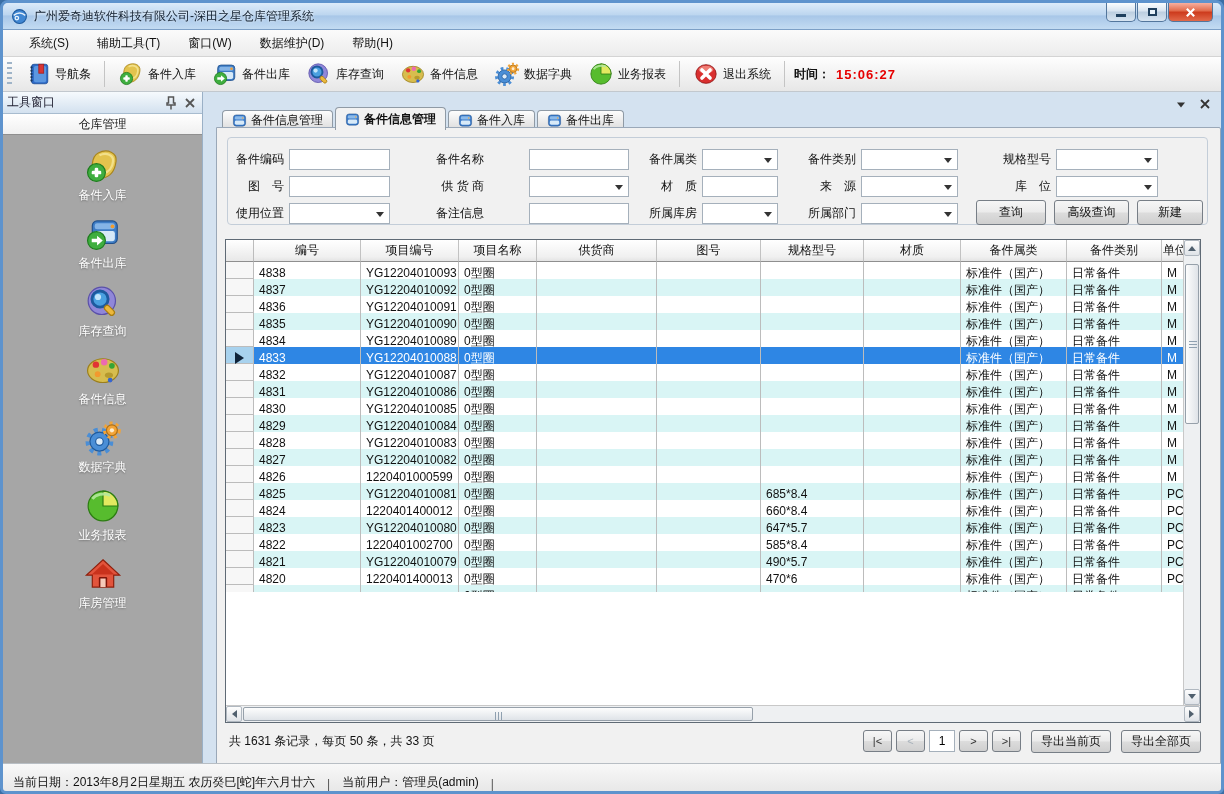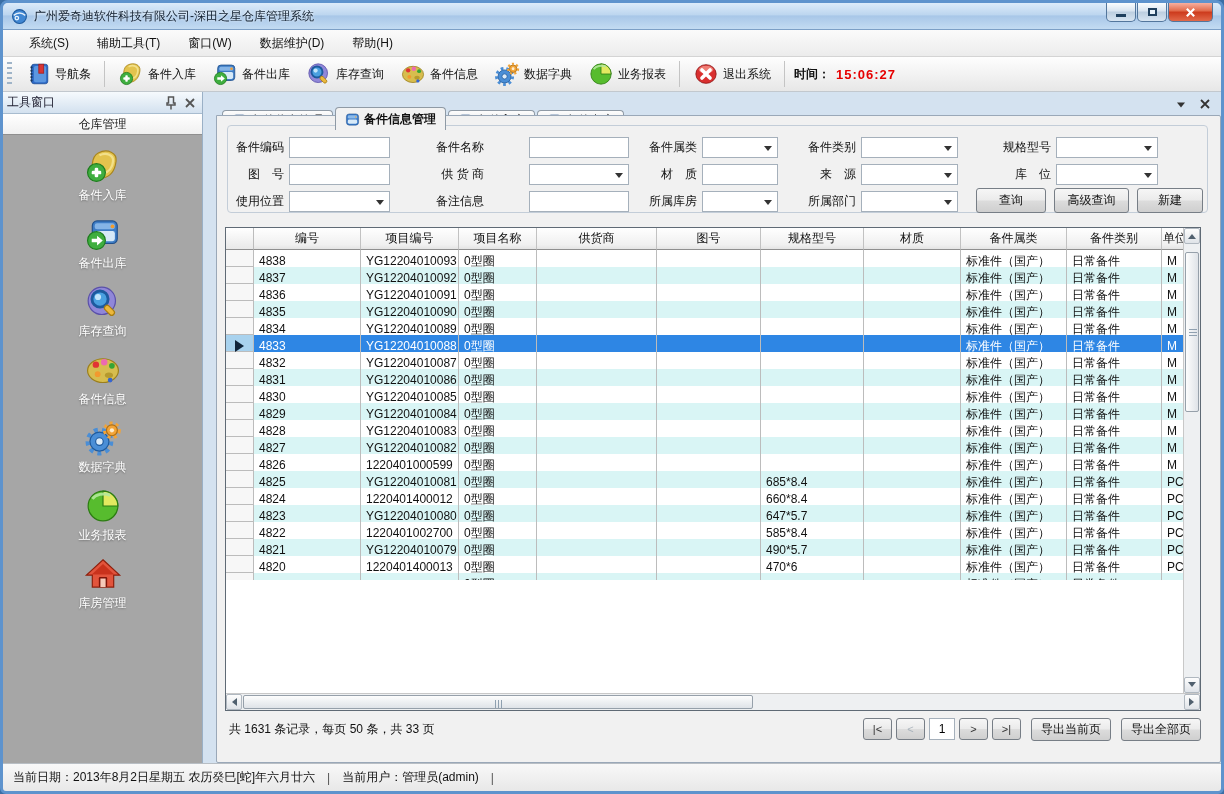--- a/index.html
+++ b/index.html
@@ -77,21 +77,21 @@
   .tab { display:flex; align-items:center; height:20px; padding:0 9px; margin-right:2px;
     border:1px solid #8f9aa5; border-bottom:none; border-radius:4px 4px 0 0;
     background:linear-gradient(#fdfdfd,#dcdcdc); cursor:pointer; white-space:nowrap; }
   .tab.active { height:23px; background:#f2f2f2; font-weight:bold; position:relative; z-index:3; }
   .tab-ic { width:15px; height:15px; margin-right:4px; }
   .tab-ic svg { width:100%; height:100%; }
   .tabbar-btns { position:absolute; right:8px; top:4px; display:flex; gap:8px; }
   .tabbar-btn { width:16px; height:16px; cursor:pointer; }
   .tabbar-btn svg { width:100%; height:100%; }
 
-  .panel { position:absolute; left:0; top:23px; width:100%; height:648px;
+  .panel { position:absolute; left:0; top:35px; width:100%; height:648px;
     background:#f1f1f1; border:1px solid #9aa8b8; border-radius:0 2px 2px 2px; }
 
   
   .searchbox { position:absolute; left:10px; top:9px; width:981px; height:88px;
     border:1px solid #c3cdd8; border-radius:4px; }
   .sg { position:absolute; height:22px; display:flex; align-items:center; }
   .sg .lbl { text-align:right; padding-right:5px; white-space:pre; overflow:hidden; }
   .fld { height:21px; border:1px solid #a5b0bb; background:#fff; position:relative; cursor:text; }
   .fld.dd { cursor:default; }
   .fld.dd::after { content:''; position:absolute; right:5px; top:8px;
@@ -161,21 +161,21 @@
   .pg-summary { flex:1; padding-left:4px; white-space:nowrap; }
   .pbtn { width:29px; height:22px; margin-left:4px; line-height:20px; font-size:11px; color:#333; }
   .pbtn.dis { color:#aab4bc; cursor:default; }
   .pg-input { width:26px; height:22px; margin-left:4px; border:1px solid #a5b0bb;
     text-align:center; font-size:12px; font-family:"Liberation Sans",sans-serif; background:#fff; }
   .ebtn { height:23px; padding:0 9px; margin-left:10px; line-height:21px; }
 
   
   .statusbar { position:absolute; left:0; top:760px; width:1218px; height:28px;
     background:linear-gradient(#f8f8f8,#e8e8e8); border-top:1px solid #b8bec4;
-    display:flex; align-items:center; padding-left:10px; border-radius:0 0 3px 3px; }
+    display:flex; align-items:flex-end; padding-left:10px; border-radius:0 0 3px 3px; }
   .st-sep { margin:0 12px; color:#555; }
 </style>
 </head>
 <body>
 
 <div class="window">
  <div class="win-inner">
 
   <div class="titlebar">
     <span class="app-ic"><svg viewBox="0 0 32 32">

